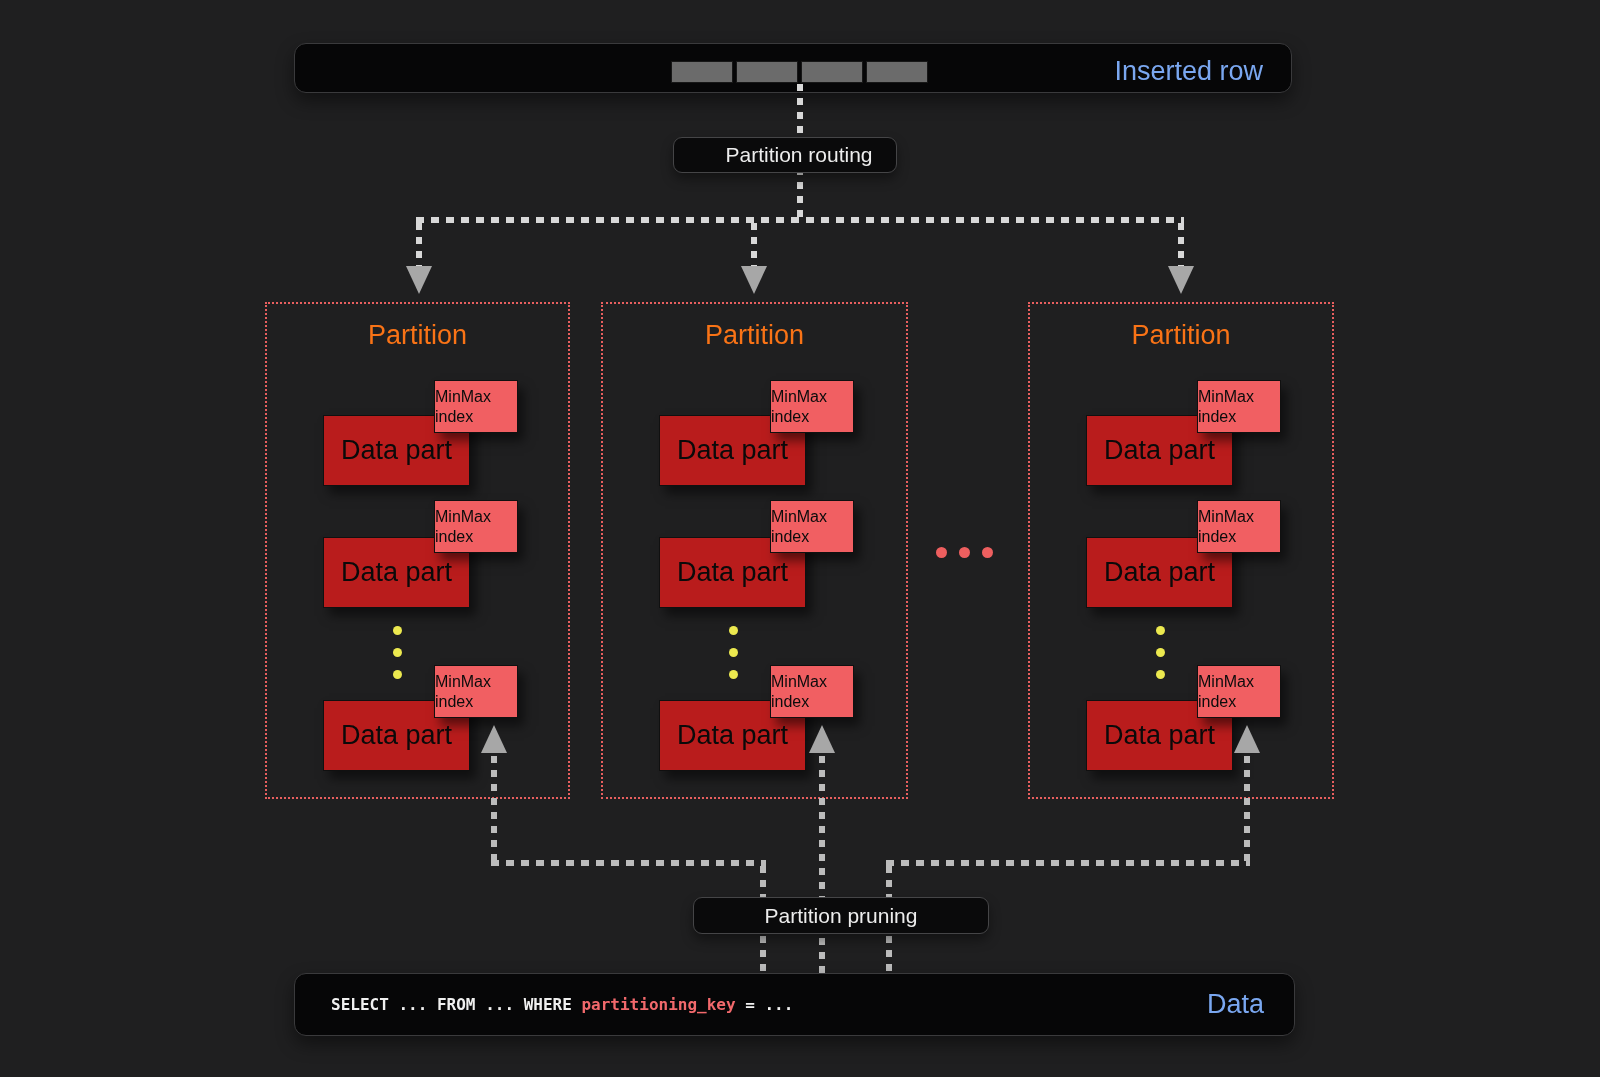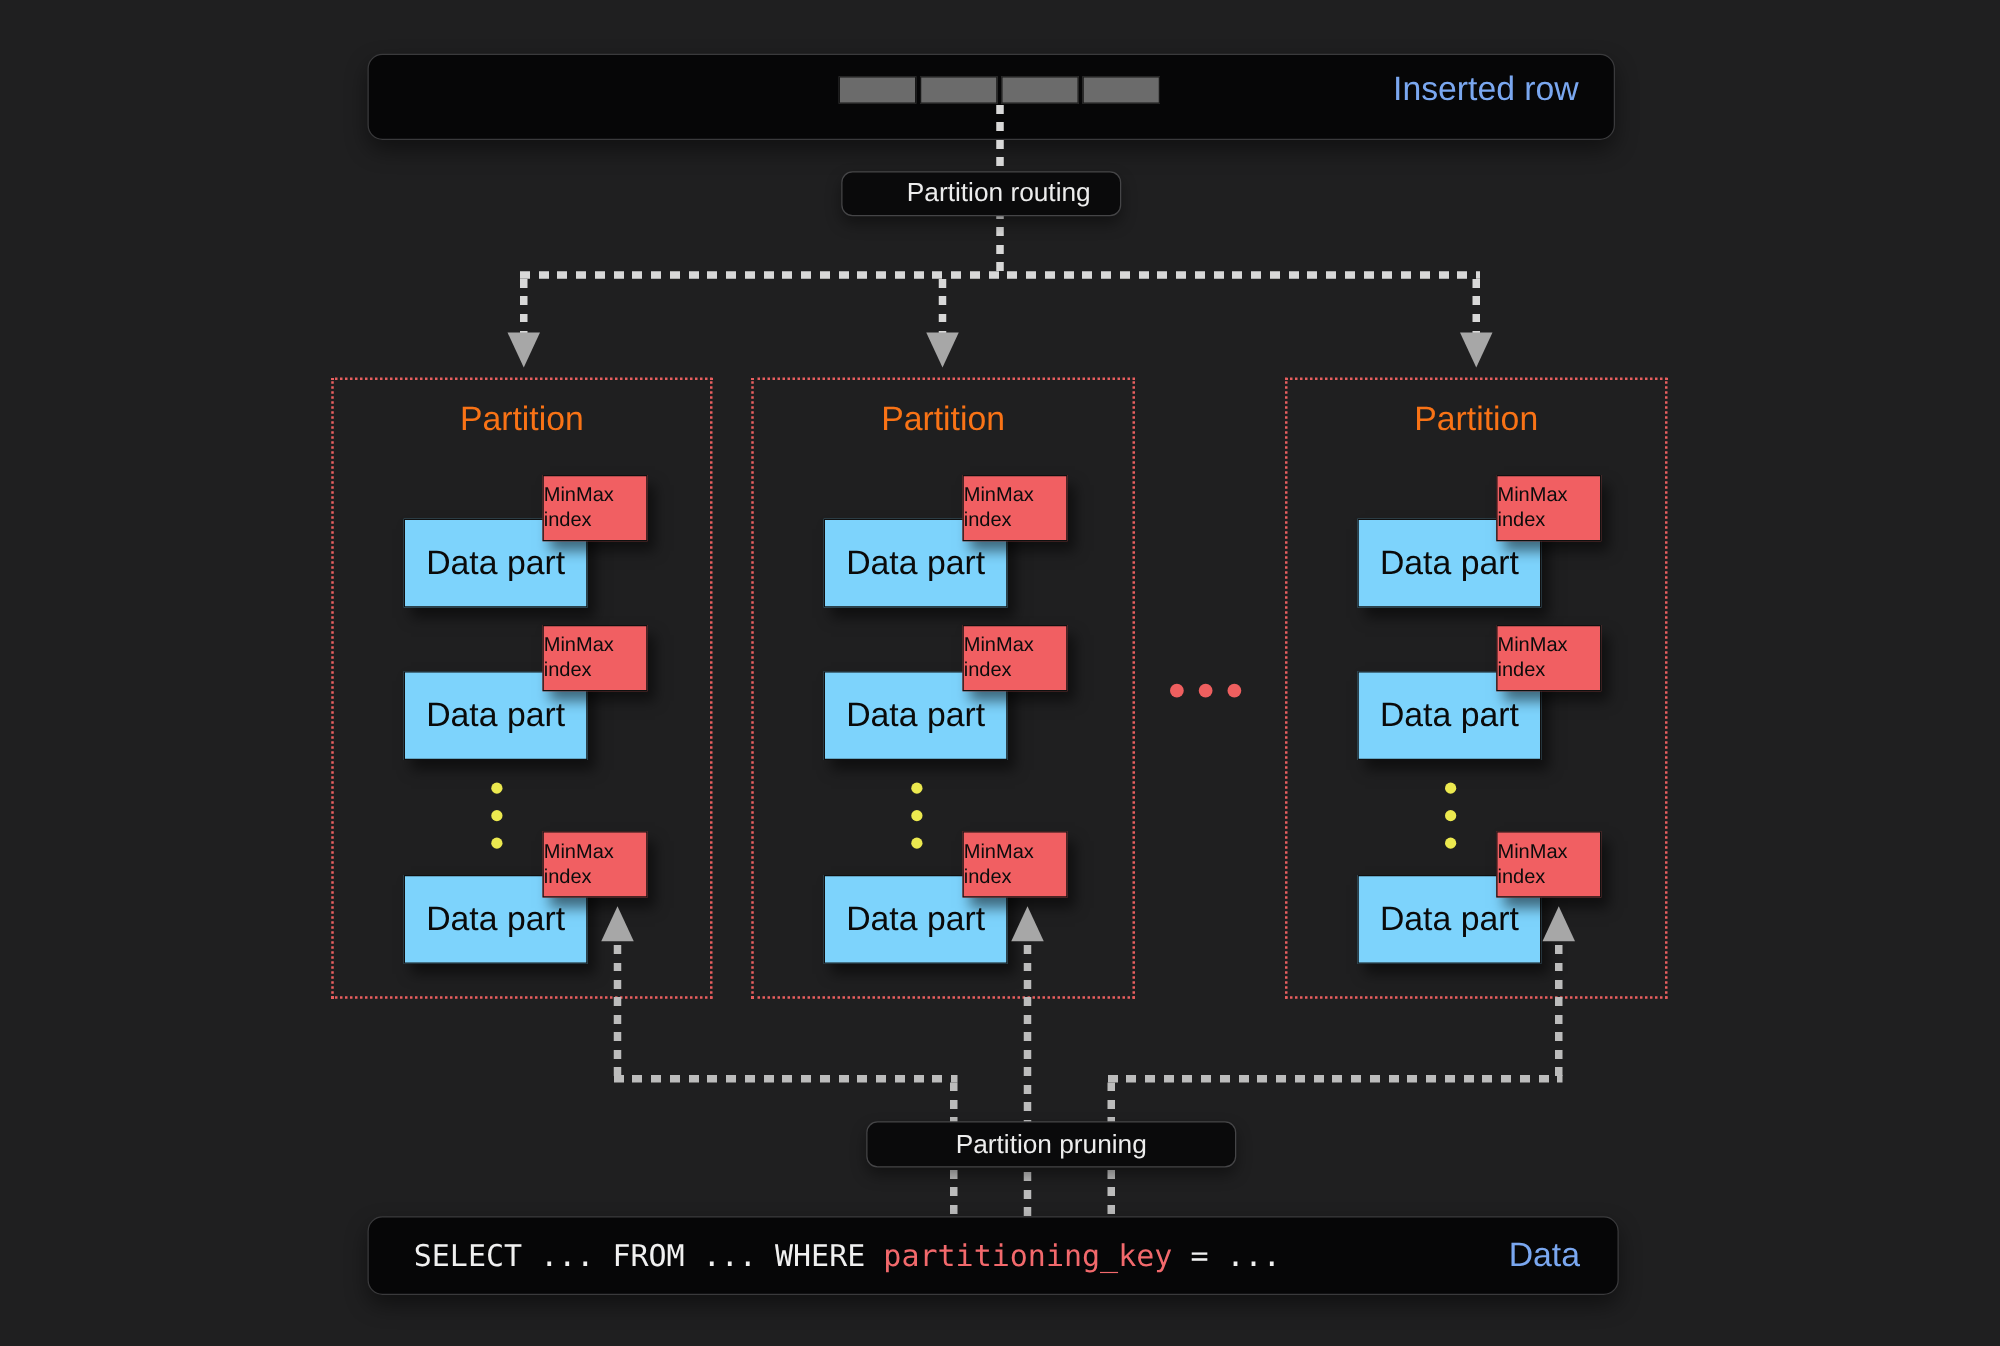--- a/index.html
+++ b/index.html
@@ -35,57 +35,57 @@
     border-left:13px solid transparent;border-right:13px solid transparent;border-top:28px solid #a7a7a7;}
   .arrow-up{position:absolute;width:0;height:0;z-index:2;
     border-left:13px solid transparent;border-right:13px solid transparent;border-bottom:28px solid #a7a7a7;}
   
   .partition{position:absolute;top:302px;height:497px;border:2px dotted #e85f5f;box-sizing:border-box;z-index:1;}
   .p1{left:265px;width:305px;}
   .p2{left:601px;width:307px;}
   .p3{left:1028px;width:306px;}
   .partition-title{position:absolute;left:0;right:0;top:16px;text-align:center;
     color:#f97316;font-size:27px;font-weight:500;}
-  .datapart{position:absolute;left:56px;width:147px;height:71px;background:#7dd3fc;
+  .datapart{position:absolute;left:56px;width:147px;height:71px;background:#b91c1c;
     border:1px solid #101010;box-sizing:border-box;display:flex;align-items:center;justify-content:center;
     color:#0a0a0a;font-size:27px;box-shadow:6px 8px 10px rgba(0,0,0,.5);}
   .minmax{position:absolute;left:167px;width:84px;height:53px;background:#f15f62;
     border:1px solid #101010;box-sizing:border-box;display:flex;align-items:center;justify-content:center;
     color:#0c0c0c;font-size:16px;line-height:1.2;z-index:2;
     box-shadow:6px 8px 10px rgba(0,0,0,.5);}
   .r1 .minmax{top:76px;}  .r1 .datapart{top:111px;}
   .r2 .minmax{top:196px;} .r2 .datapart{top:233px;}
   .r3 .minmax{top:361px;} .r3 .datapart{top:396px;}
   .part-dots{position:absolute;left:126px;top:322px;display:flex;flex-direction:column;gap:13px;}
   .ydot{width:9px;height:9px;border-radius:50%;background:#ece94f;}
   .sep-dots{position:absolute;left:936px;top:547px;display:flex;gap:12px;z-index:1;}
   .rdot{width:11px;height:11px;border-radius:50%;background:#ee5f5f;}
   
   .query-inner{position:absolute;left:0;right:0;top:0;bottom:0;display:flex;align-items:center;
     justify-content:space-between;padding:0 30px 0 36px;}
-  .code{font-family:"DejaVu Sans Mono","Liberation Mono",monospace;font-size:24px;font-weight:400;
+  .code{font-family:"DejaVu Sans Mono","Liberation Mono",monospace;font-size:16px;font-weight:700;
     color:#f0f0f0;white-space:pre;}
   .code .hl{color:#f2696c;}
   .query-label{color:#7aa7f0;font-size:27px;font-weight:500;}
 </style>
 </head>
 <body>
 
 <div class="stage">
 
   <div class="vline light" style="left:797px;top:84px;height:139px;"></div>
   <div class="hline light" style="left:416px;top:217px;width:768px;"></div>
   <div class="vline light" style="left:416px;top:223px;height:44px;"></div>
   <div class="vline light" style="left:751px;top:223px;height:44px;"></div>
   <div class="vline light" style="left:1178px;top:223px;height:44px;"></div>
   <div class="arrow-down" style="left:406px;top:266px;"></div>
   <div class="arrow-down" style="left:741px;top:266px;"></div>
   <div class="arrow-down" style="left:1168px;top:266px;"></div>
 
-  <div class="darkbox" style="left:294px;top:43px;width:998px;height:69px;">
+  <div class="darkbox" style="left:294px;top:43px;width:998px;height:50px;">
     <div class="row-bar">
       <div class="row-seg"></div>
       <div class="row-seg"></div>
       <div class="row-seg"></div>
       <div class="row-seg"></div>
     </div>
     <div class="inserted-label">Inserted row</div>
   </div>
 
   <div class="flowlabel" style="left:673px;top:137px;width:224px;height:36px;padding-left:28px;">

